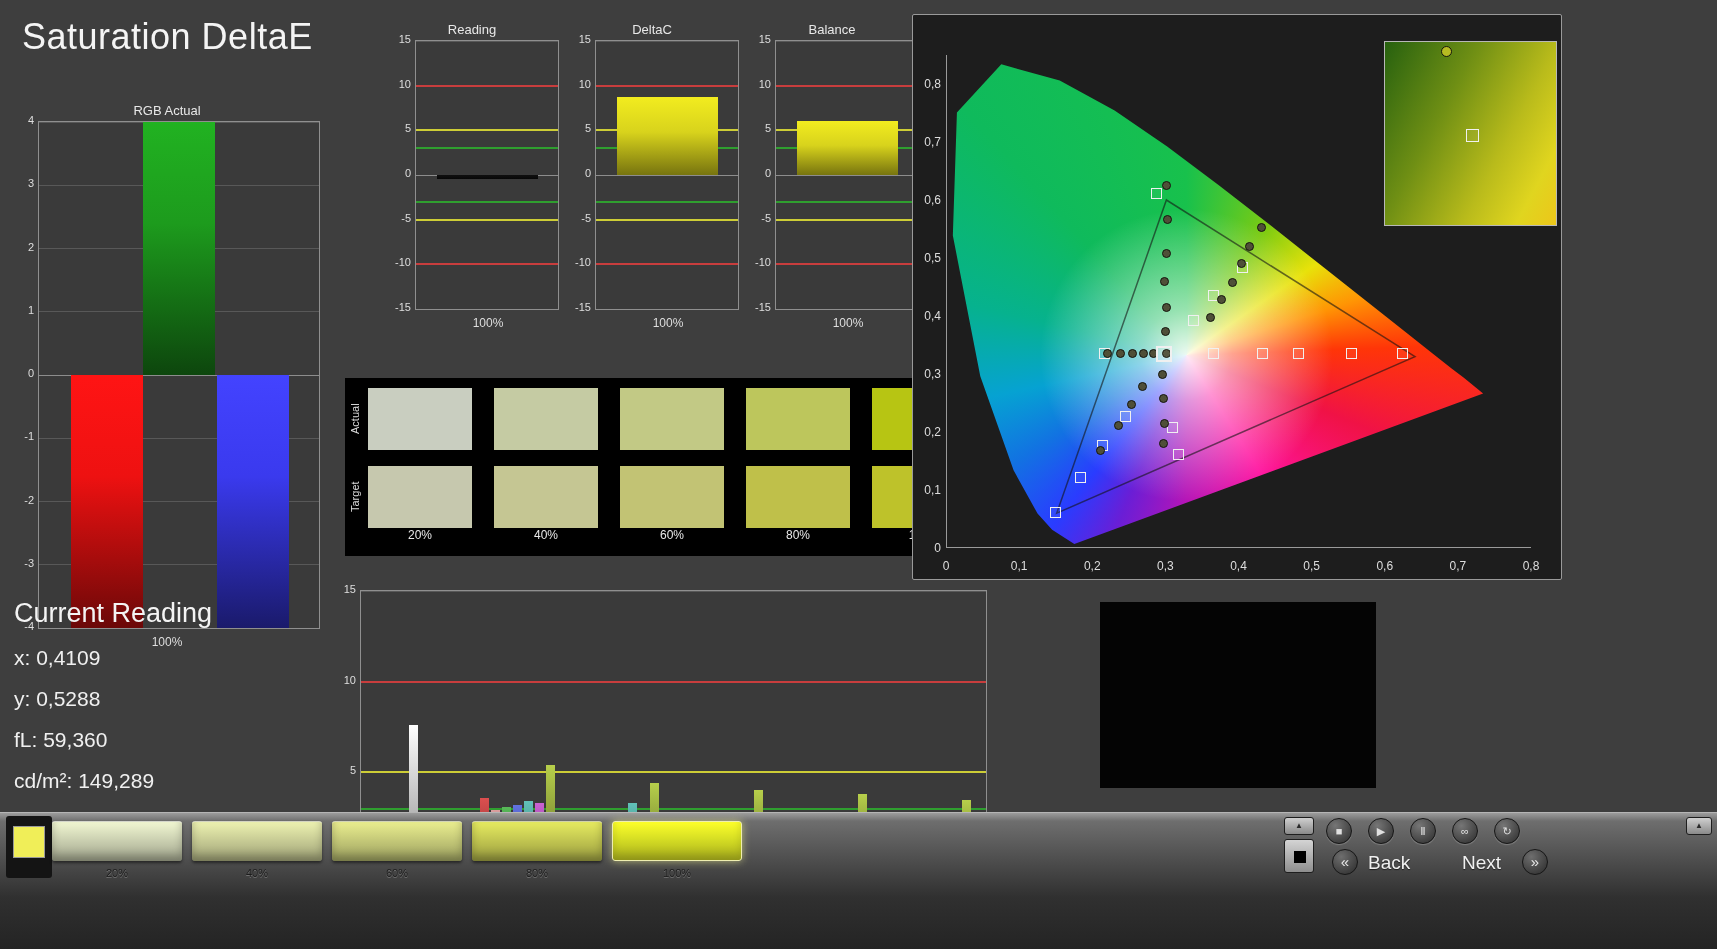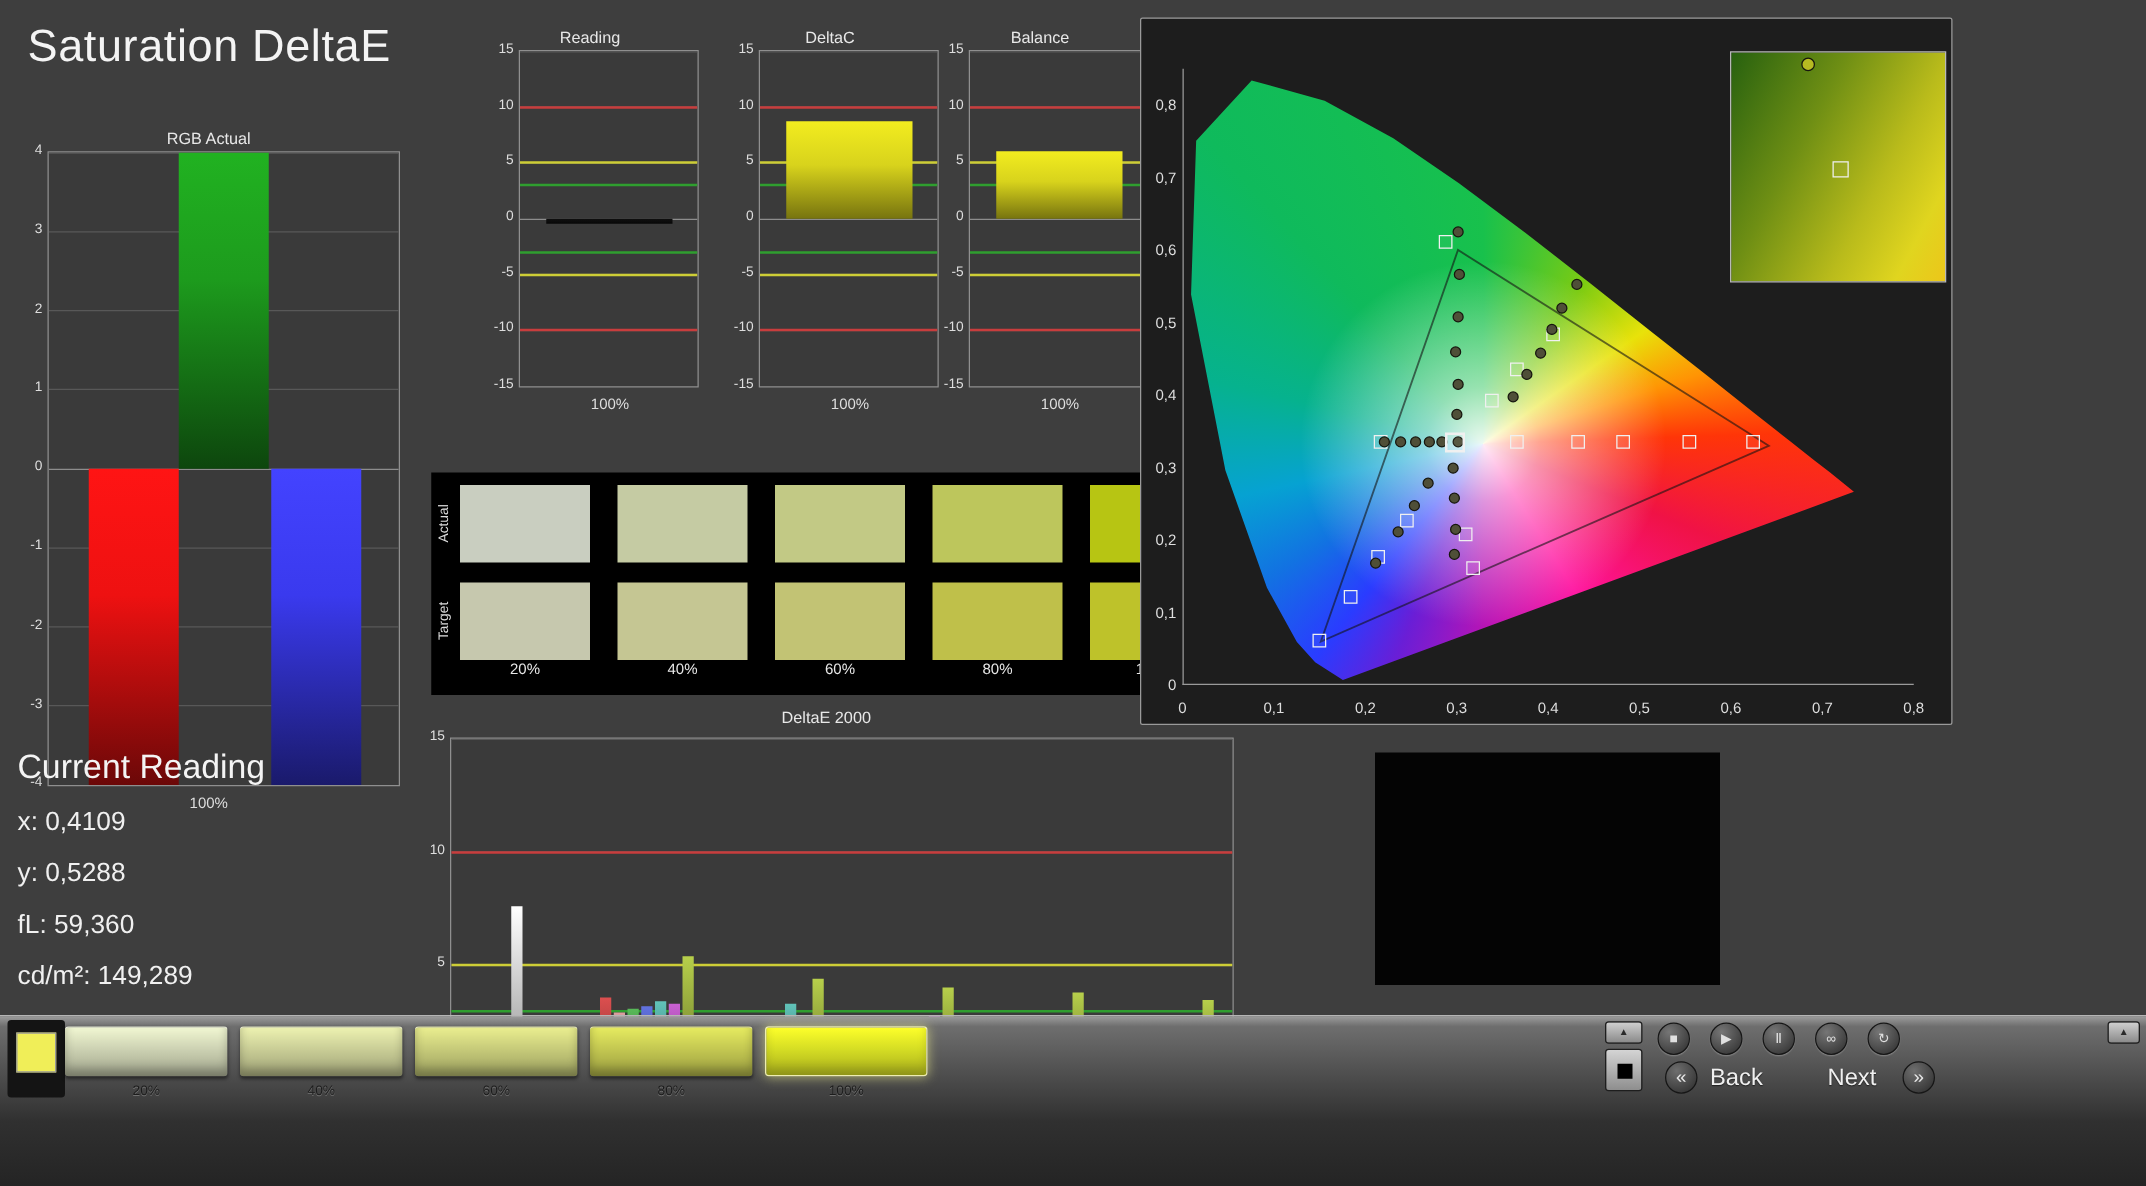--- a/index.html
+++ b/index.html
@@ -133,21 +133,21 @@
     </div>
   <div class="xlab" style="top:294px;left:32px;right:0">100%</div>
 <div class="ylab" style="left: 0px; top: 11px;">15</div>
     <div class="ylab" style="left: 0px; top: 55.6667px;">10</div>
     <div class="ylab" style="left: 0px; top: 100.333px;">5</div>
     <div class="ylab" style="left: 0px; top: 145px;">0</div>
     <div class="ylab" style="left: 0px; top: 189.667px;">-5</div>
     <div class="ylab" style="left: 0px; top: 234.333px;">-10</div>
     <div class="ylab" style="left: 0px; top: 279px;">-15</div>
   </div>
-<div class="chart" id="dc-chart" style="left:575px;top:22px;width:178px;height:320px">
+<div class="chart" id="dc-chart" style="left:563px;top:22px;width:178px;height:320px">
   <div class="ctitle">DeltaC</div>
   <div class="plot" style="left:32px;top:18px;width:144px;height:270px">
       <div class="gridline" style="top: -0.5px; background: rgb(88, 88, 88);"></div>
       <div class="gridline" style="top: 44.1667px; background: rgb(88, 88, 88);"></div>
       <div class="gridline" style="top: 88.8333px; background: rgb(88, 88, 88);"></div>
       <div class="gridline" style="top: 133.5px; background: rgb(141, 141, 141);"></div>
       <div class="gridline" style="top: 178.167px; background: rgb(88, 88, 88);"></div>
       <div class="gridline" style="top: 222.833px; background: rgb(88, 88, 88);"></div>
       <div class="gridline" style="top: 267.5px; background: rgb(88, 88, 88);"></div>
       <div class="refline" style="top: 43.6667px; background: rgb(200, 61, 61);"></div>
@@ -209,21 +209,20 @@
     <div class="swcell" style="left: 401px; top: 88px; background: rgb(191, 192, 74);"></div>
     <div class="swcell" style="left: 527px; top: 88px; background: rgb(190, 194, 42);"></div>
     <div class="swcol" style="left: 23px;">20%</div>
     <div class="swcol" style="left: 149px;">40%</div>
     <div class="swcol" style="left: 275px;">60%</div>
     <div class="swcol" style="left: 401px;">80%</div>
     <div class="swcol" style="left: 527px;">100%</div>
   </div>
 
 <div class="chart" id="de-chart" style="left:330px;top:566px;width:662px;height:312px">
-  <div class="ctitle">DeltaE 2000</div>
   <div class="plot" style="left:30px;top:24px;width:627px;height:274px">
       <div class="gridline" style="top: -0.5px; background: rgb(88, 88, 88);"></div>
       <div class="gridline" style="top: 90.1667px; background: rgb(88, 88, 88);"></div>
       <div class="gridline" style="top: 180.833px; background: rgb(88, 88, 88);"></div>
       <div class="gridline" style="top: 271.5px; background: rgb(88, 88, 88);"></div>
       <div class="refline" style="top: 89.6667px; background: rgb(200, 61, 61);"></div>
       <div class="refline" style="top: 180.333px; background: rgb(205, 205, 54);"></div>
       <div class="refline" style="top: 216.6px; background: rgb(47, 158, 47);"></div>
       <div class="bar" style="left: 47.5833px; width: 9px; top: 134.187px; height: 137.813px; background: linear-gradient(rgb(255, 255, 255), rgb(142, 142, 142));"></div>
       <div class="bar" style="left: 118.75px; width: 9px; top: 206.72px; height: 65.28px; background: linear-gradient(rgb(220, 79, 79), rgb(120, 43, 43));"></div>

